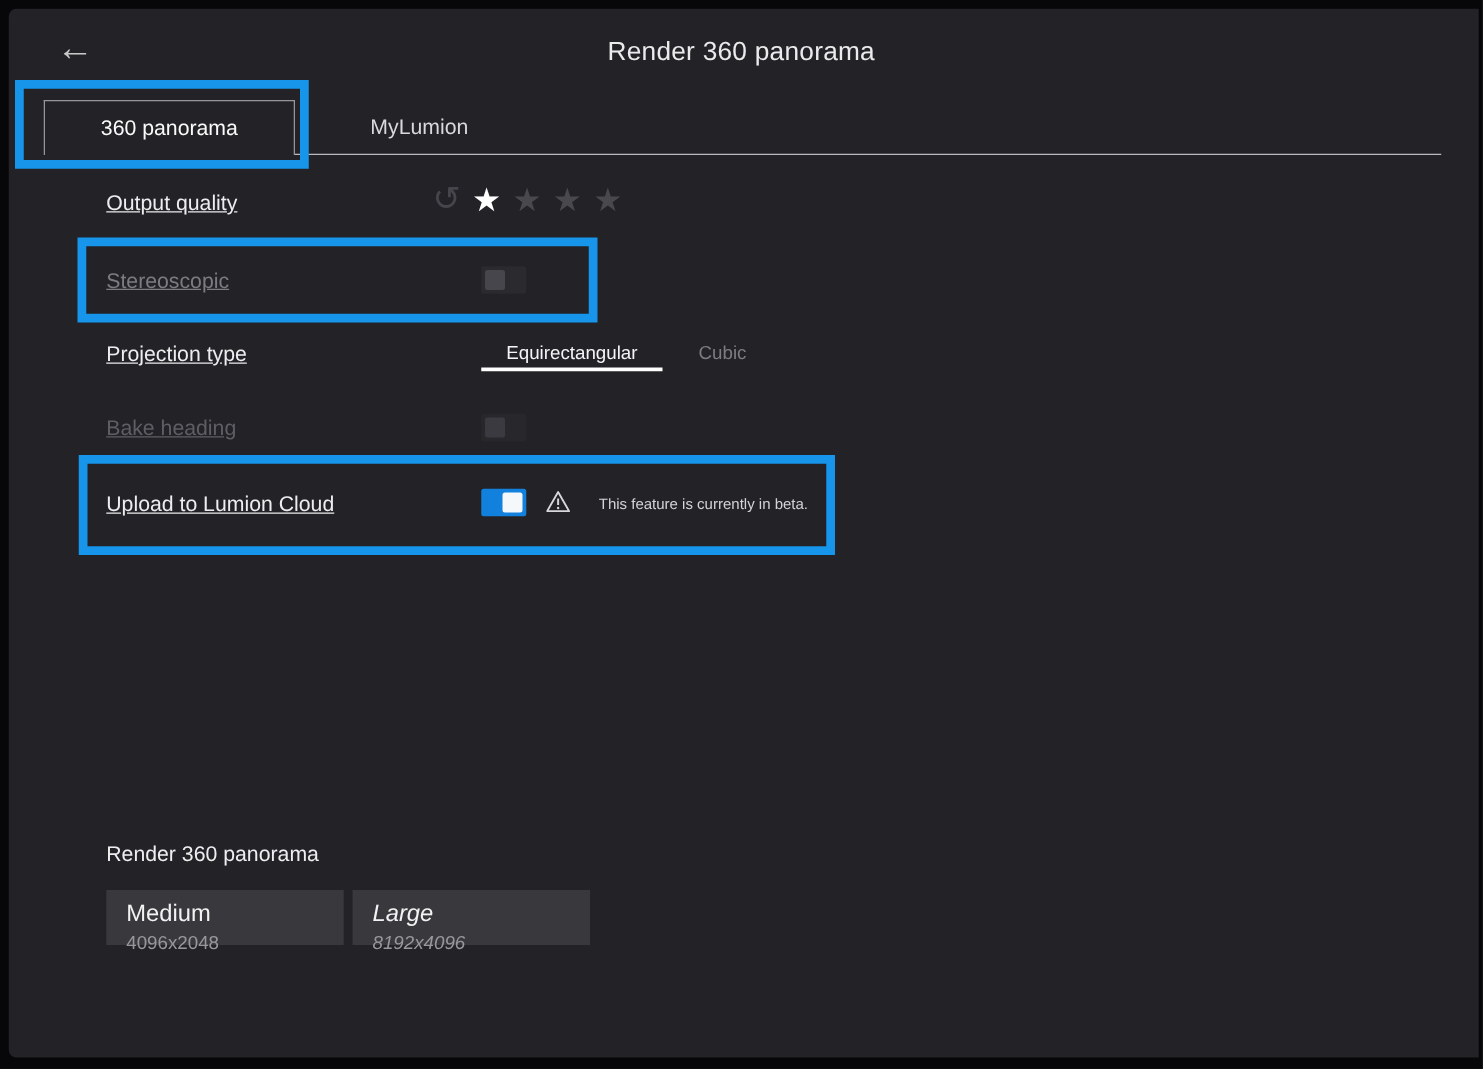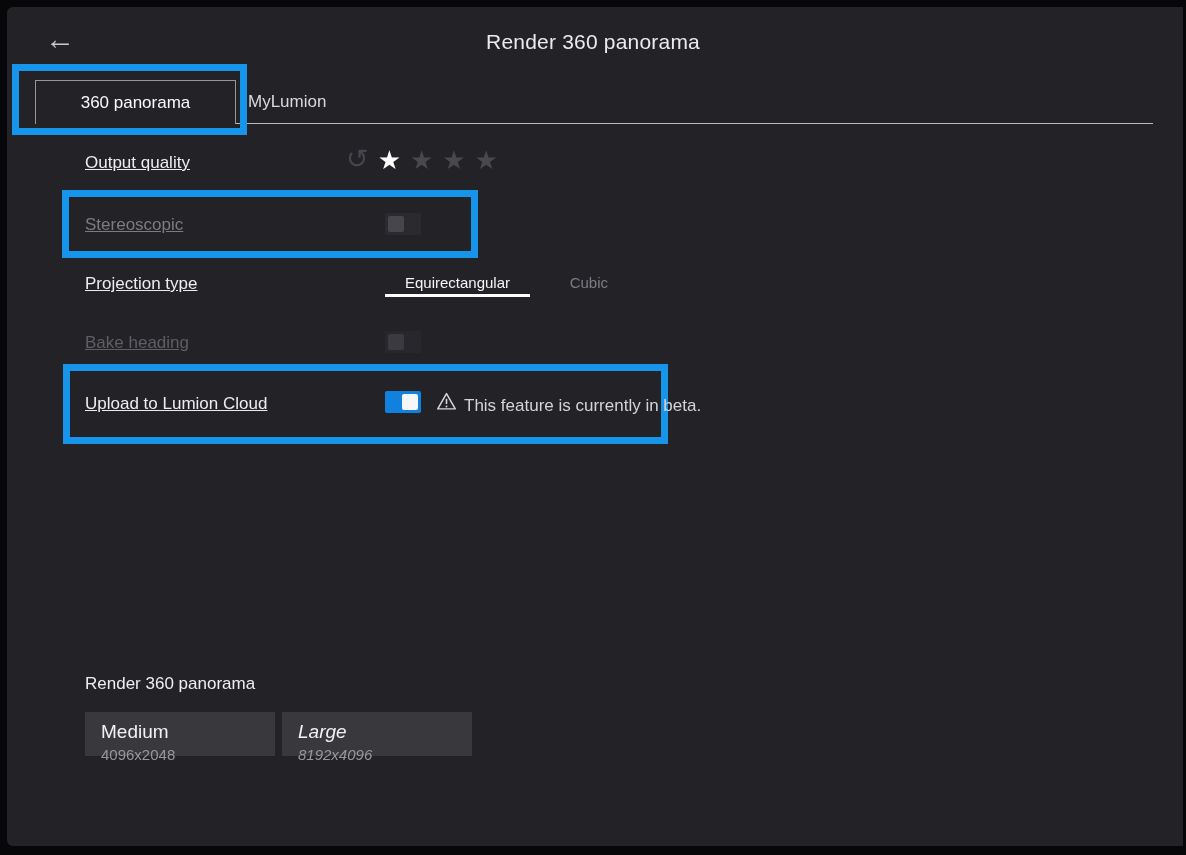--- a/index.html
+++ b/index.html
@@ -24,21 +24,21 @@
 
   
   .tab-active {
     left:35px; top:80px; width:201px; height:44px;
     border:1px solid #96969a; border-bottom:none;
     line-height:43px; text-align:center;
     font-size:17px; color:#fafafa; background:transparent; cursor:pointer;
   }
   .tab-plain {
     left:248px; top:80px; width:175px; height:44px;
-    line-height:44px; 
+    line-height:44px; text-align:center;
     font-size:17px; color:#d9d9dc; cursor:pointer;
   }
   .tabs-underline { left:236px; top:123px; width:917px; height:1px; background:#bbbbbe; }
 
   
   .hl { border:7px solid #1695ea; background:transparent; pointer-events:none; }
   .hl-tab    { left:12px; top:64px;  width:235px; height:71px; }
   .hl-stereo { left:62px; top:190px; width:416px; height:68px; }
   .hl-upload { left:63px; top:364px; width:605px; height:80px; }
 
@@ -60,25 +60,25 @@
   .toggle.off .knob { left:3px; background:#46464c; }
   .toggle.off.dim { background:#28282c; }
   .toggle.off.dim .knob { background:#3a3a40; }
   .toggle.on { background:#1181dd; }
   .toggle.on .knob { right:3px; background:#f5f8fb; }
 
   
   .proj-opt { font-size:15px; text-align:center; cursor:pointer; }
   .proj-selected { left:385px; top:274px; width:145px; color:#f5f5f7;text-align:center; }
   .proj-underline { left:385px; top:294px; width:145px; height:3px; background:#ffffff; }
-  .proj-other { left:548px; top:274px; width:60px; color:#7c7c82;text-align:right; }
+  .proj-other { left:548px; top:274px; width:60px; color:#7c7c82; }
 
   
   .warning-icon { left:436px; top:391px; }
-  .beta-note { left:464px; top:396px; font-size:17px; color:#d4d4d7; }
+  .beta-note { left:479px; top:396px; font-size:12px; color:#d4d4d7; }
 
   
   .footer-heading { left:85px; top:674px; font-size:17px; color:#eeeeef; }
   .size-btn {
     top:712px; width:190px; height:44px; background:#39393d;
     padding:9px 0 0 16px; cursor:pointer;
   }
   .size-btn .size-label { font-size:19px; color:#f2f2f3; }
   .size-btn .size-res { font-size:15px; color:#98989c; margin-top:3px; }
   .btn-medium { left:85px; }

